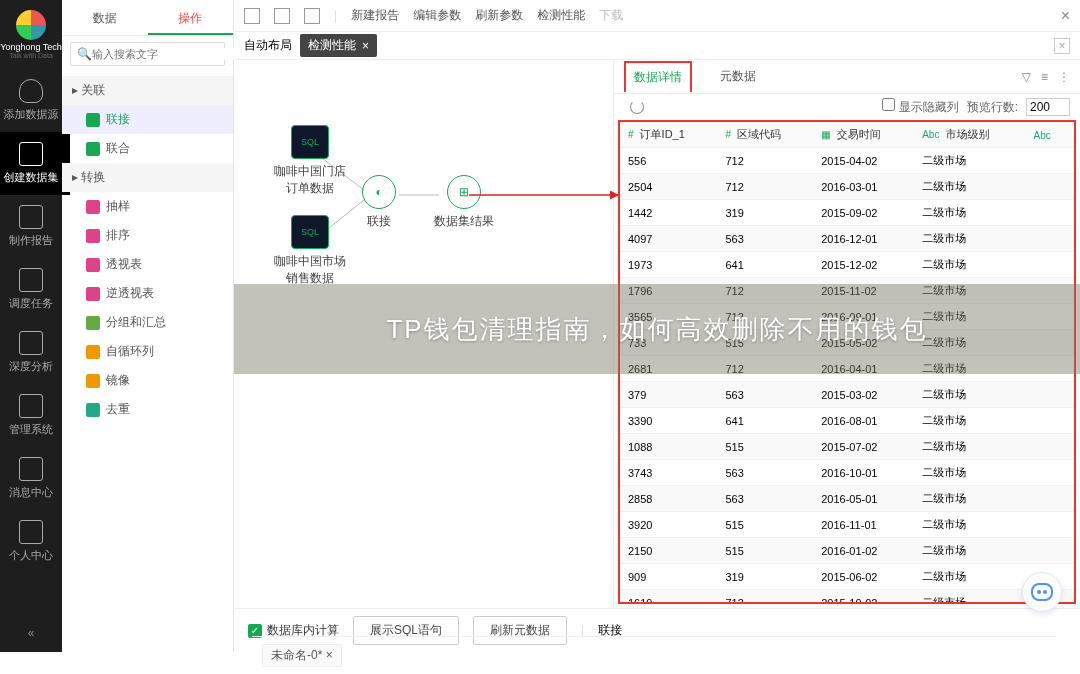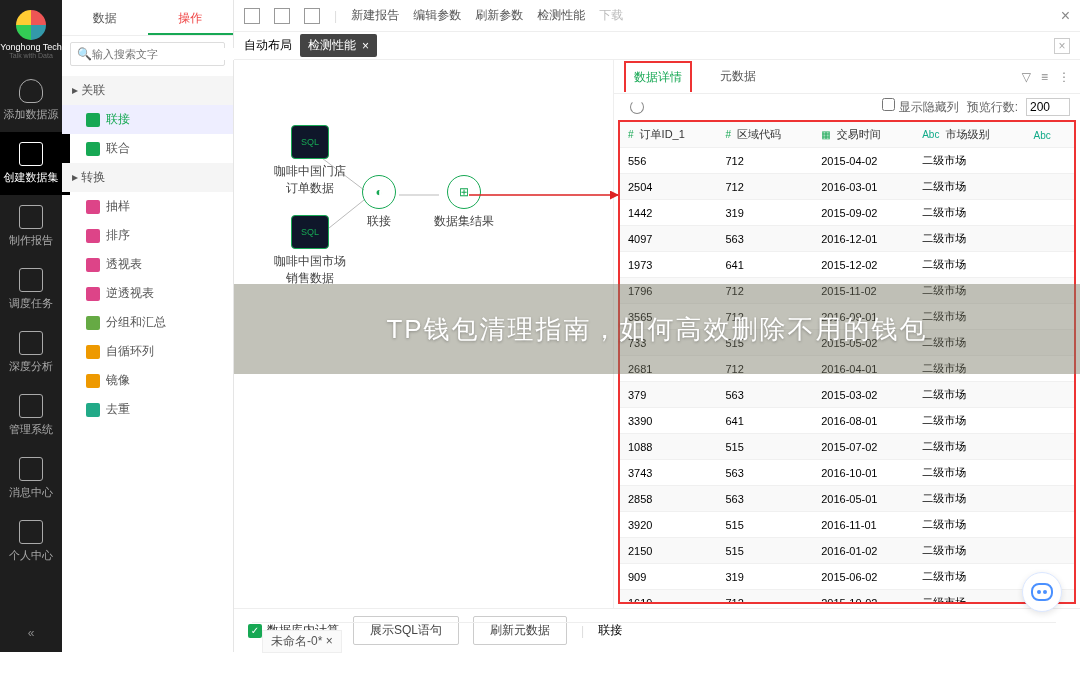--- a/index.html
+++ b/index.html
@@ -56,21 +56,21 @@
 table{width:100%;border-collapse:collapse}
 th,td{padding:5px 8px;text-align:left;border-bottom:1px solid #f0f0f0;white-space:nowrap;font-size:11px}
 th{background:#fafafa;font-weight:normal;color:#333}
 tbody tr:nth-child(even){background:#f9f9f9}
 .col-type{color:#17a854;font-size:10px;margin-right:3px}
 .col-type.abc{color:#1a8}
 .bottom{height:44px;border-top:1px solid #eee;display:flex;align-items:center;gap:14px;padding:0 14px}
 .chk{display:flex;align-items:center;gap:5px;color:#333}
 .chkbox{width:14px;height:14px;background:#17a854;color:#fff;text-align:center;line-height:14px;border-radius:2px;font-size:10px}
 .btn{padding:5px 16px;border:1px solid #ccc;background:#fff;cursor:pointer;border-radius:2px;color:#444}
-.status{position:absolute;left:252px;right:24px;bottom:14px;height:38px;border-top:1px solid #eee;display:flex;align-items:center;padding:0 10px;z-index:5}
+.status{position:absolute;left:252px;right:24px;bottom:0;height:38px;border-top:1px solid #eee;display:flex;align-items:center;padding:0 10px;z-index:5}
 .status-tab{padding:2px 8px;color:#555;background:#fafafa;border:1px solid #eee;cursor:pointer}
 .overlay{position:absolute;left:0;right:0;top:284px;height:90px;background:rgba(120,120,100,.45);display:flex;align-items:center;justify-content:center;pointer-events:none}
 .overlay-text{color:#fff;font-size:26px;letter-spacing:2px;text-shadow:0 1px 3px rgba(0,0,0,.3)}
 .assist{position:absolute;right:18px;bottom:40px;width:40px;height:40px;border-radius:50%;background:#fff;border:1px solid #dbe7ff;display:flex;align-items:center;justify-content:center;box-shadow:0 2px 6px rgba(0,0,0,.1)}
 .assist-face{width:22px;height:18px;border:2px solid #4a90ff;border-radius:8px;position:relative}
 .assist-face::before,.assist-face::after{content:"";position:absolute;width:4px;height:4px;background:#4a90ff;border-radius:50%;top:5px}
 .assist-face::before{left:4px}.assist-face::after{right:4px}
 .arrow{position:absolute;pointer-events:none}
 </style>
 </head>

